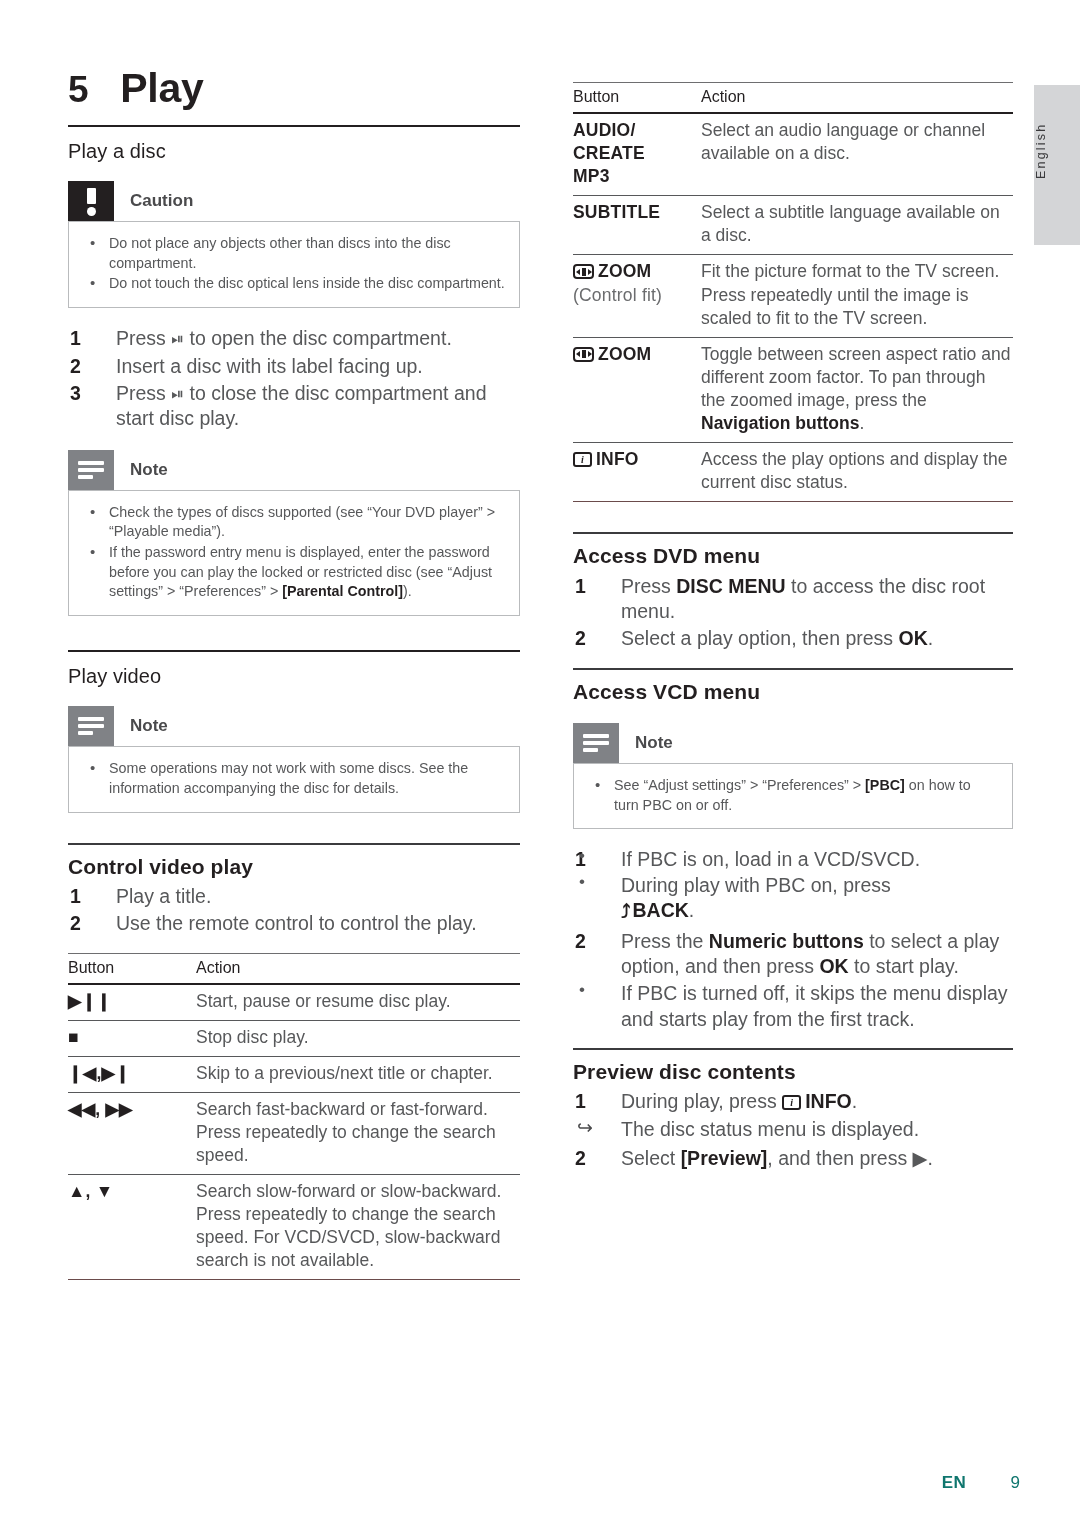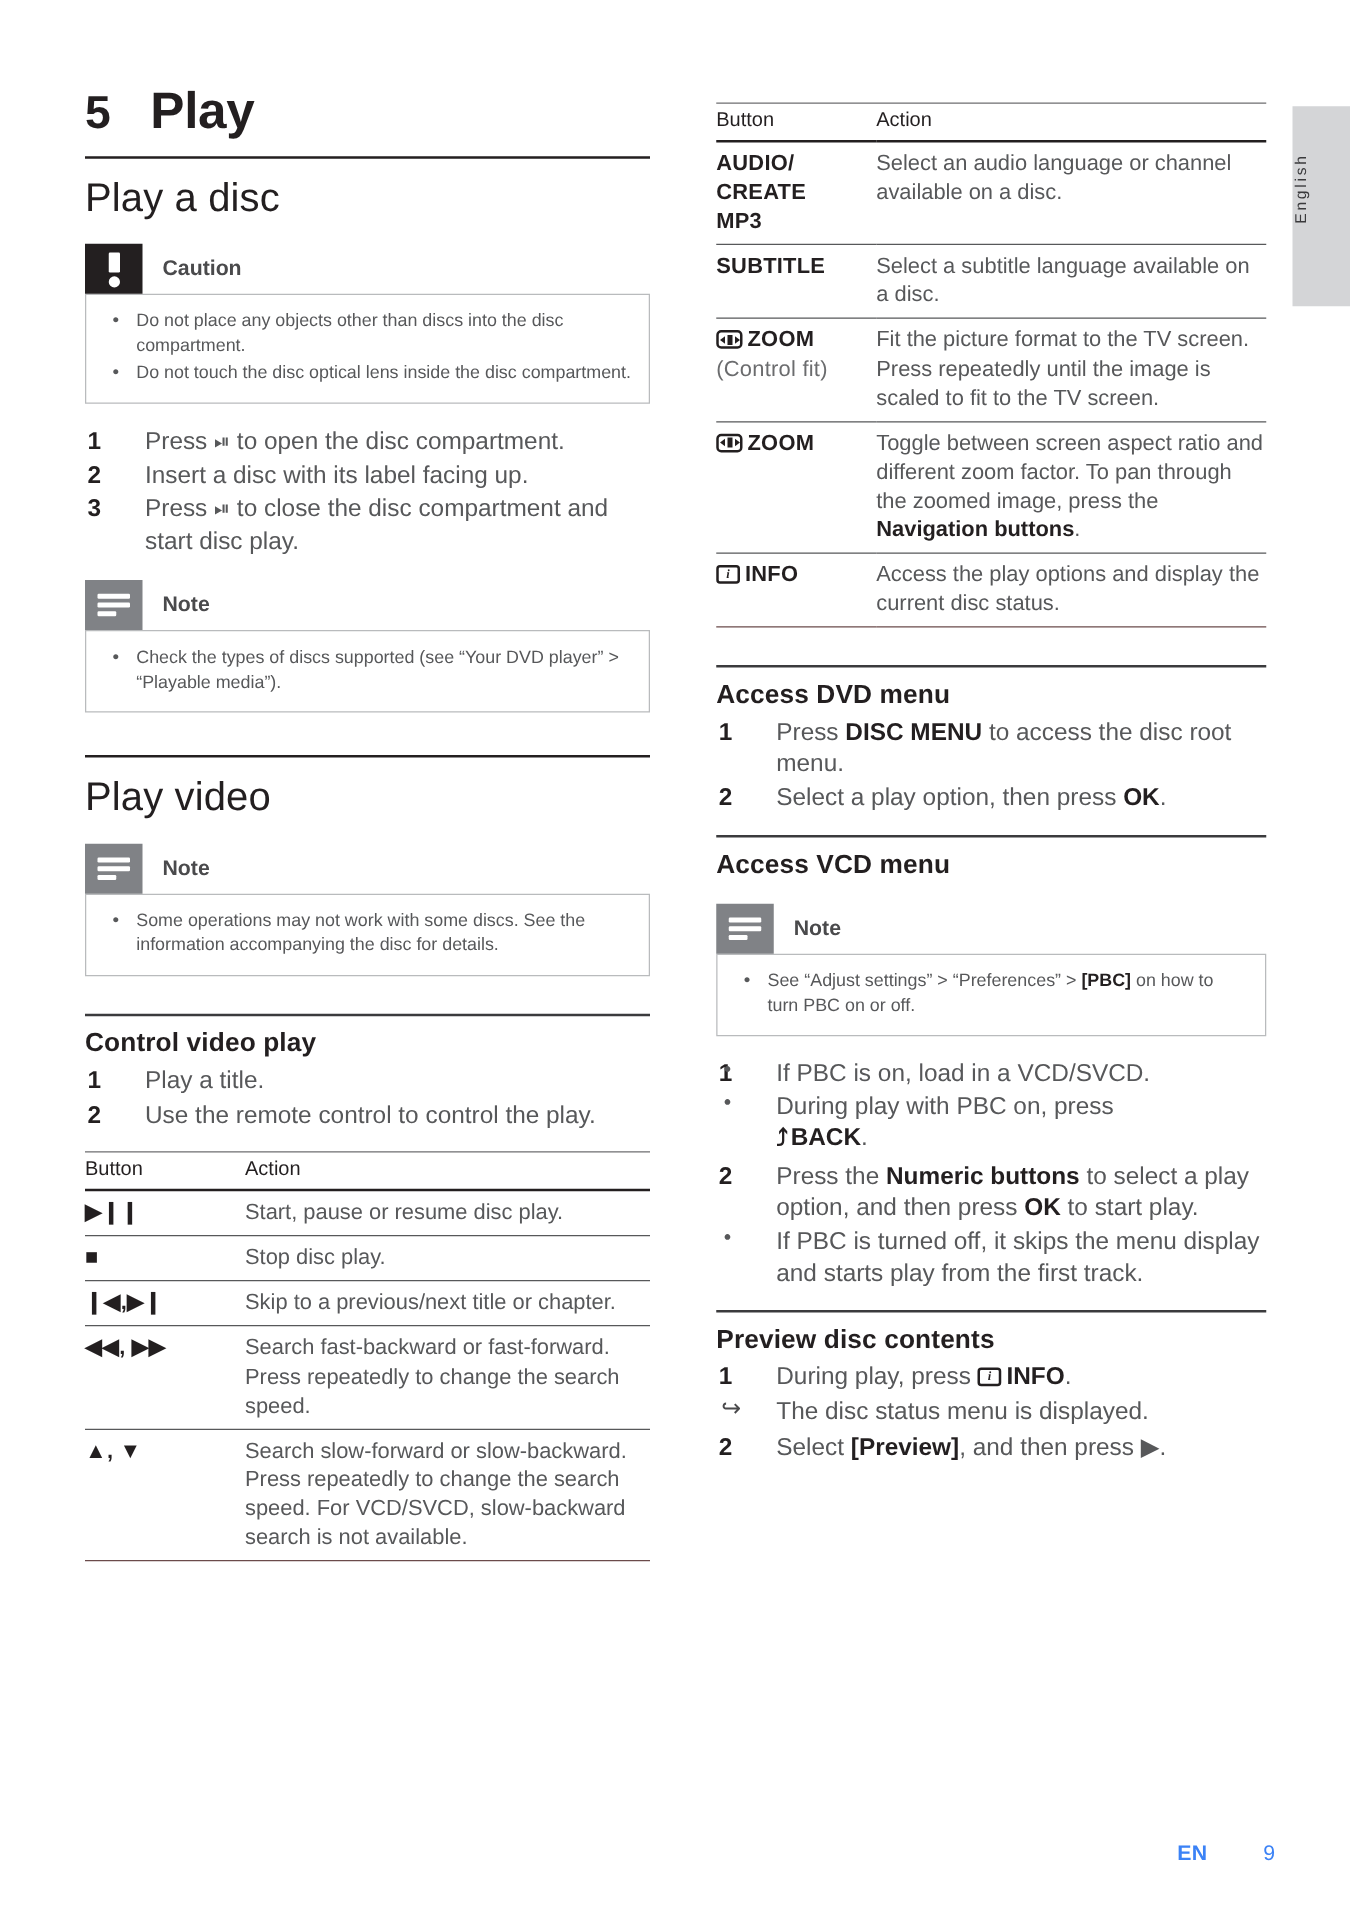--- a/index.html
+++ b/index.html
@@ -45,21 +45,21 @@
     color:#231f20;
     padding-top:68px;
     line-height:1;
   }
   .chapter .num{ font-size:37px; font-weight:700; }
 
   .rule-thick{ border-top:2.6px solid #231f20; margin-top:16px; }
   .rule-med{ border-top:2.2px solid #3b3b3d; }
 
   h2.h-section{
-    font-size:32px; font-weight:400; letter-spacing:0.1px;
+    font-size:20px; font-weight:400; letter-spacing:0.1px;
     margin:12px 0 0 0; line-height:1.2; color:#231f20;
   }
   h3.h-sub{
     font-size:21px; font-weight:700; letter-spacing:0.1px;
     margin:9px 0 2px 0; line-height:1.25; color:#231f20;
   }
 
   
   .callout{ margin-top:18px; }
   .callout-head{ display:flex; align-items:center; height:40px; }
@@ -200,21 +200,21 @@
     display:inline-block; font-size:19px; color:#231f20; font-weight:700;
     vertical-align:-1px; margin-right:2px;
   }
 
   .eject{ font-size:16px; vertical-align:1px; }
 
   
   .footer{
     position:absolute; left:0; right:0; bottom:34px;
     text-align:right; padding-right:60px;
-    color:#3b82f6; font-size:17px;
+    color:#0f766e; font-size:17px;
   }
   .footer .en{ font-weight:700; letter-spacing:0.3px; }
   .footer .pg{ display:inline-block; width:54px; text-align:right; font-weight:400; }
 </style>
 </head>
 <body>
 
 <div class="page">
 
   <div class="lang-tab">
@@ -271,20 +271,21 @@
               <i></i>
               <i></i>
               <i></i>
             </div>
         </div>
         <div class="callout-title">Note</div>
       </div>
       <div class="callout-body">
         <ul>
           <li>Check the types of discs supported (see “Your DVD player” &gt; “Playable media”).</li>
+          <li>If the password entry menu is displayed, enter the password before you can play the locked or restricted disc (see “Adjust settings” &gt; “Preferences” &gt; <b>[Parental Control]</b>).</li>
         </ul>
       </div>
     </div>
 
     <div class="rule-thick" style="margin-top:34px"></div>
     <h2 class="h-section">Play video</h2>
 
     <div class="callout">
       <div class="callout-head">
         <div class="callout-badge badge-note">

